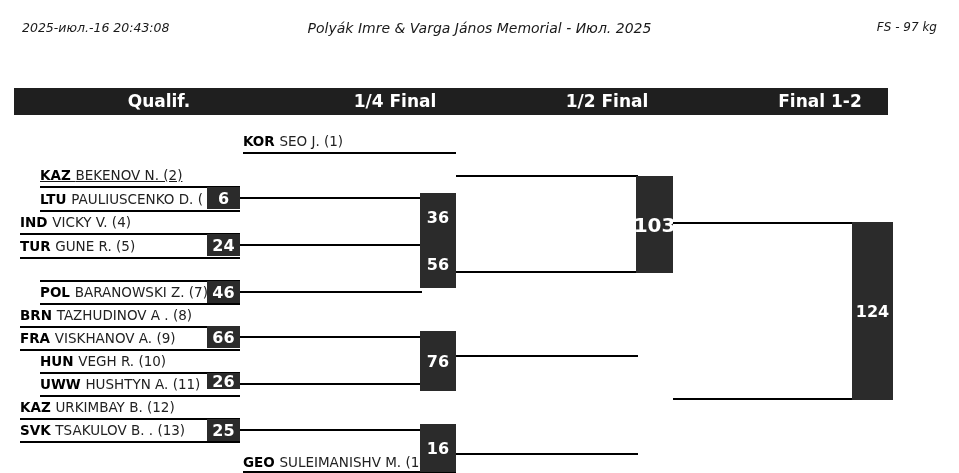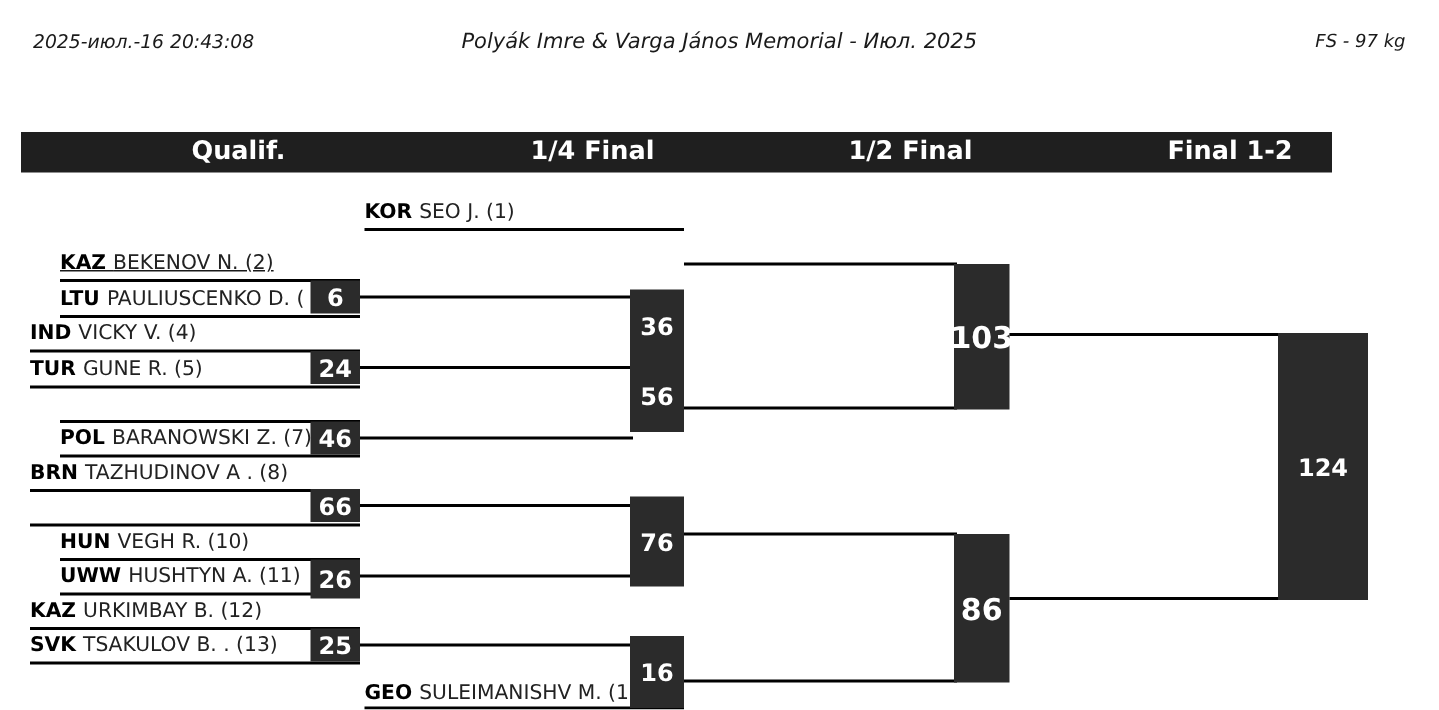--- a/index.html
+++ b/index.html
@@ -92,20 +92,24 @@
     <span class="nm">BARANOWSKI Z. (7)</span>
   </div>
   <div class="rule" style="left:40px;top:303px;width:200px;"></div>
 
   <div class="entry" style="left:20px;top:305px;">
     <span class="cc">BRN </span>
     <span class="nm">TAZHUDINOV A . (8)</span>
   </div>
   <div class="rule" style="left:20px;top:326px;width:220px;"></div>
 
+  <div class="entry" style="left:20px;top:328px;">
+    <span class="cc">FRA </span>
+    <span class="nm">VISKHANOV A. (9)</span>
+  </div>
   <div class="rule" style="left:20px;top:349px;width:220px;"></div>
 
   <div class="entry" style="left:40px;top:351px;">
     <span class="cc">HUN </span>
     <span class="nm">VEGH R. (10)</span>
   </div>
   <div class="rule" style="left:40px;top:372px;width:200px;"></div>
 
   <div class="entry" style="left:40px;top:374px;">
     <span class="cc">UWW </span>
@@ -128,41 +132,40 @@
   <div class="entry" style="left:243px;top:452px;">
     <span class="cc">GEO </span>
     <span class="nm">SULEIMANISHV M. (14</span>
   </div>
   <div class="rule" style="left:243px;top:471px;width:213px;"></div>
 
   <div class="chip" style="left:207px;top:187px;width:33px;height:22px;">6</div>
   <div class="chip" style="left:207px;top:234px;width:33px;height:22px;">24</div>
   <div class="chip" style="left:207px;top:281px;width:33px;height:22px;">46</div>
   <div class="chip" style="left:207px;top:326px;width:33px;height:22px;">66</div>
-  <div class="chip" style="left:207px;top:373px;width:33px;height:26px;">26</div>
+  <div class="chip" style="left:207px;top:373px;width:33px;height:16px;">26</div>
   <div class="chip" style="left:207px;top:419px;width:33px;height:22px;">25</div>
 
   <div class="conn" style="left:240px;top:197px;width:182px;height:2px;"></div>
   <div class="conn" style="left:240px;top:244px;width:182px;height:2px;"></div>
   <div class="conn" style="left:240px;top:291px;width:182px;height:2px;"></div>
   <div class="conn" style="left:240px;top:336px;width:182px;height:2px;"></div>
   <div class="conn" style="left:240px;top:383px;width:182px;height:2px;"></div>
   <div class="conn" style="left:240px;top:429px;width:182px;height:2px;"></div>
 
   <div class="qbox" style="left:420px;top:147px;width:36px;height:48px;margin-top:46px;">36</div>
   <div class="qbox" style="left:420px;top:240px;width:36px;height:48px;">56</div>
   <div class="qbox" style="left:420px;top:331px;width:36px;height:60px;">76</div>
   <div class="qbox" style="left:420px;top:424px;width:36px;height:48px;">16</div>
 
   <div class="conn" style="left:456px;top:175px;width:182px;height:2px;"></div>
   <div class="conn" style="left:456px;top:271px;width:182px;height:2px;"></div>
   <div class="conn" style="left:456px;top:355px;width:182px;height:2px;"></div>
   <div class="conn" style="left:456px;top:453px;width:182px;height:2px;"></div>
 
   <div class="sfbox" style="left:636px;top:176px;width:37px;height:97px;">103</div>
-  <div class="sfbox" style="left:636px;top:356px;width:37px;height:99px;">86</div>
 
   <div class="conn" style="left:673px;top:222px;width:180px;height:2px;"></div>
   <div class="conn" style="left:673px;top:398px;width:180px;height:2px;"></div>
 
-  <div class="finalbox" style="left:852px;top:222px;width:60px;height:178px;text-align:right;">124</div>
+  <div class="finalbox" style="left:852px;top:222px;width:41px;height:178px;text-align:right;">124</div>
 
 </div>
 
 </body></html>

